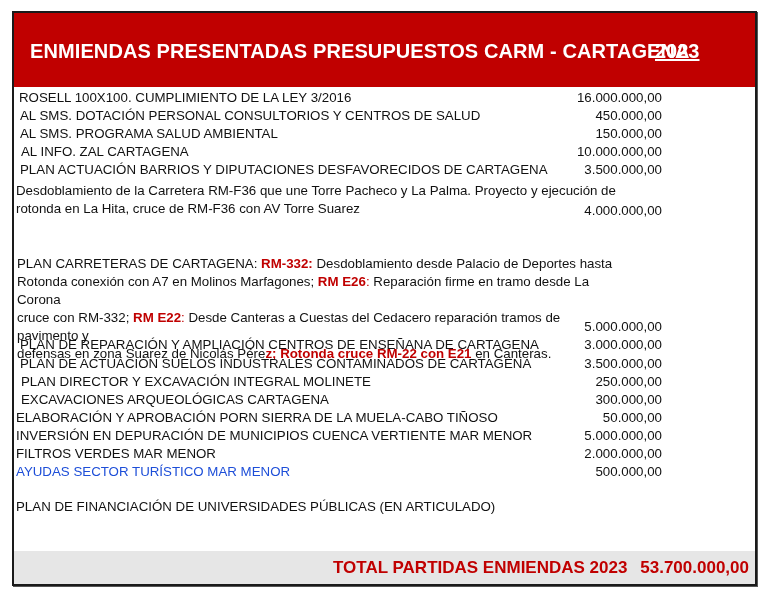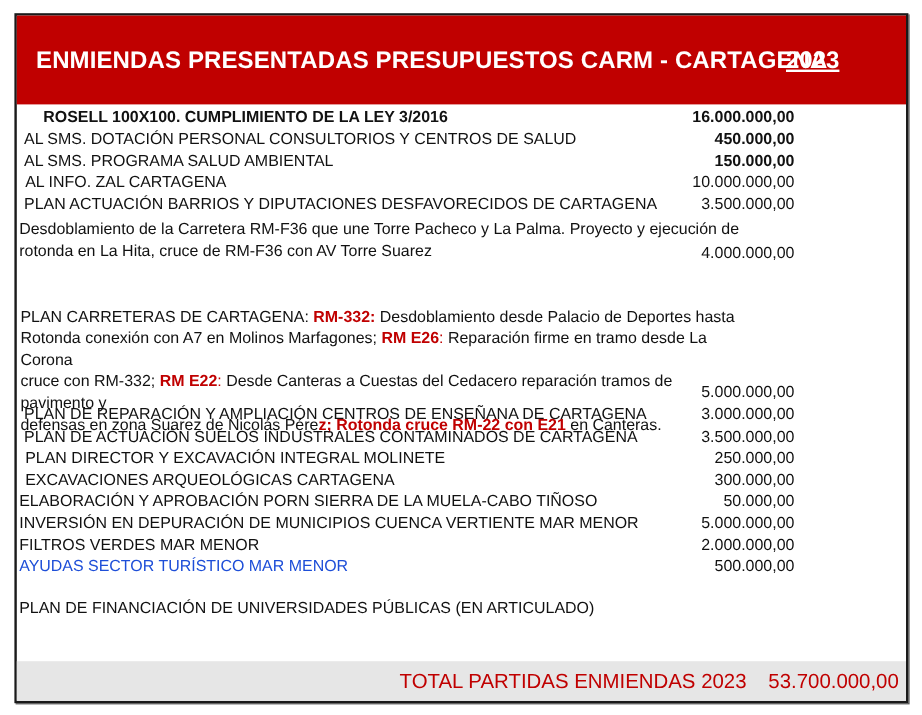--- a/index.html
+++ b/index.html
@@ -8,27 +8,27 @@
     .sheet { position:absolute; left:12px; top:11px; width:741px; height:571px;
       border:2px solid #1a1a1a; box-shadow:1px 1px 0 #555; background:#fff; }
     .header { position:absolute; left:0; top:0; width:741px; height:74px; background:#c00000;
       color:#fff; font-weight:bold; font-size:20px; }
     .header .title { position:absolute; left:16px; top:27px; letter-spacing:0.1px; }
     .header .year { position:absolute; left:641px; top:27px;text-decoration:underline; }
     .rows { position:absolute; left:0; top:74px; width:741px; }
     .row { position:absolute; left:0; width:654px; font-size:13.3px; line-height:18px; }
     .row .label { position:absolute; white-space:nowrap; }
     .row .amount { position:absolute; right:6px; white-space:nowrap; }
-    .bold { font-weight:bold;margin-left:17px; }
+    .bold { font-weight:normal; }
     .blue { color:#1d4ed8; }
     .para { position:absolute; left:3px; width:600px; font-size:13.3px; line-height:18px;margin-top:20px; }
     .red { color:#c00000; }
     .redb { color:#c00000; font-weight:bold; }
     .footer { position:absolute; left:0; bottom:0; width:741px; height:33px; background:#e6e6e6;
-      color:#c00000; font-weight:normal; font-size:17px; }
+      color:#c00000; font-weight:bold; font-size:17px; }
     .footer .tlabel { position:absolute; left:319px; top:7px; }
     .footer .tvalue { position:absolute; right:6px; top:7px; }
   </style>
 </head>
 <body>
 
 <div class="sheet">
   <div class="header">
     <span class="title">ENMIENDAS PRESENTADAS PRESUPUESTOS CARM - CARTAGENA</span>
     <span class="year">2023</span>

